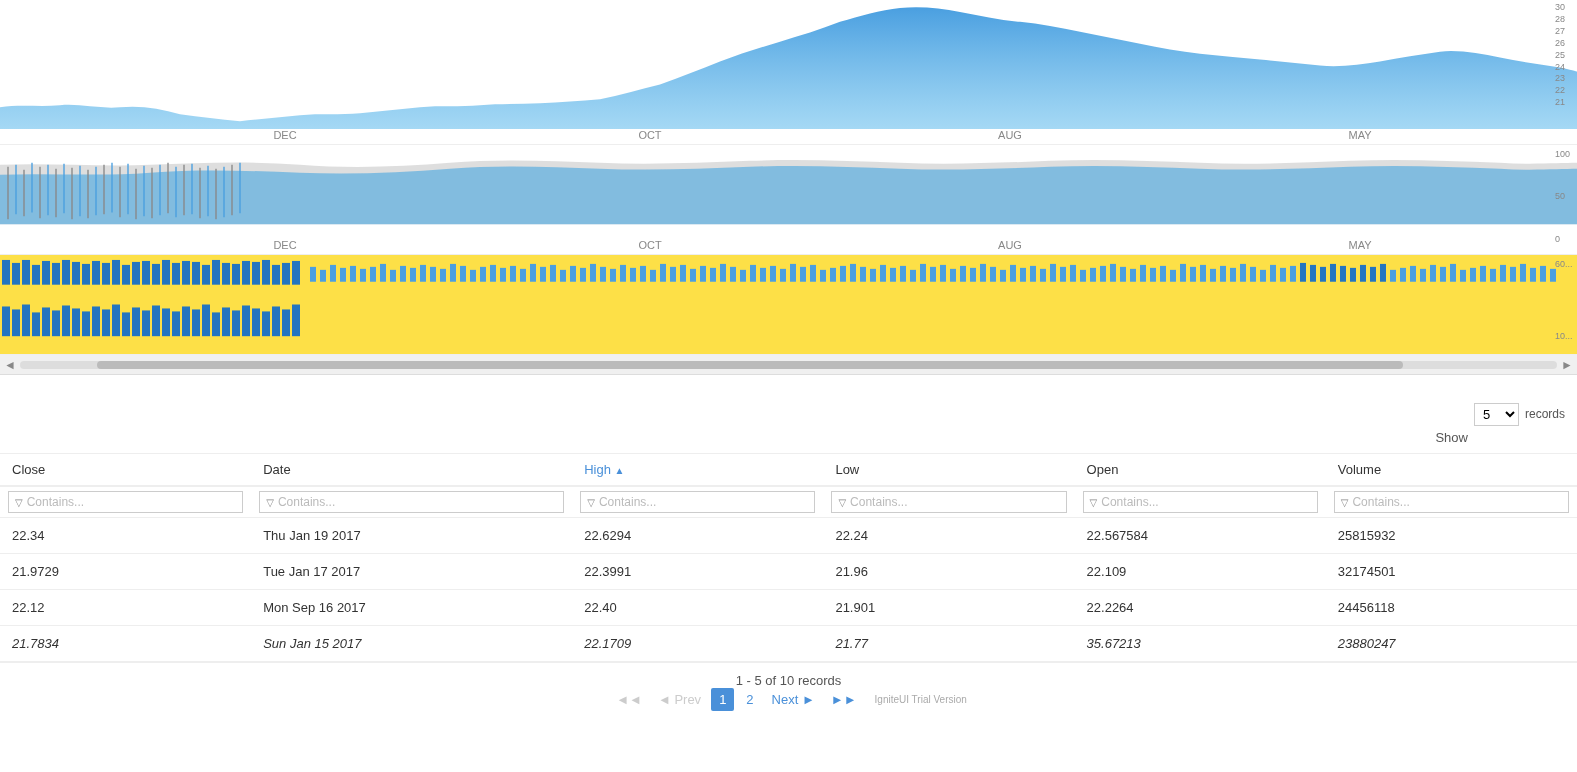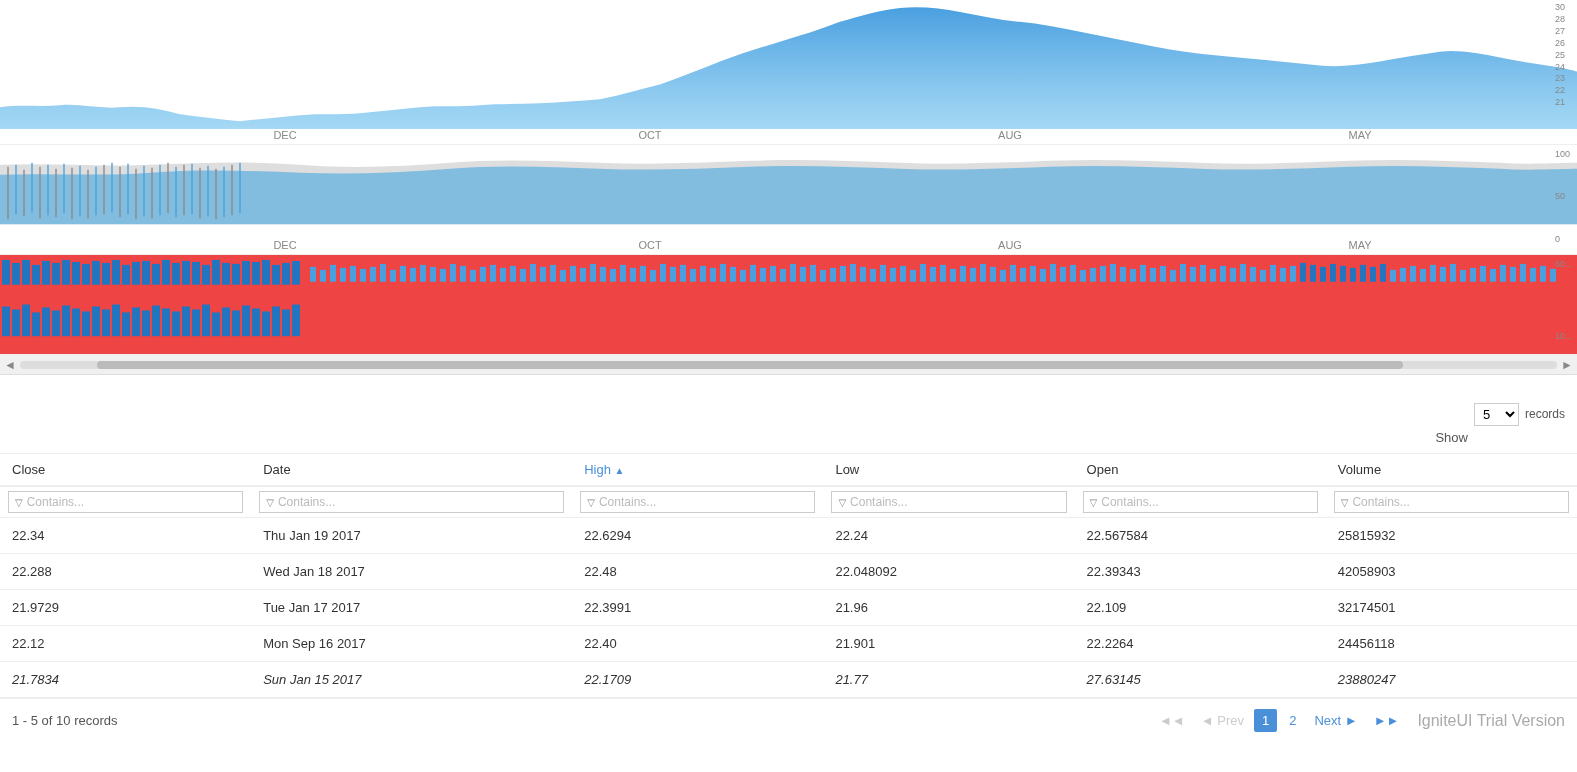--- a/index.html
+++ b/index.html
@@ -5,21 +5,21 @@
     * { box-sizing: border-box; margin: 0; padding: 0; }
     body { font-family: Arial, sans-serif; background: #fff; font-size: 13px; color: #333; overflow-x: hidden; }
 
     
     .chart1-container { position: relative; height: 145px; background: #fff; border-bottom: 1px solid #eee; }
 
     
     .chart2-container { position: relative; height: 110px; background: #fff; border-bottom: 1px solid #eee; }
 
     
-    .chart3-container { position: relative; height: 100px; background: #ef4444; border-bottom: 1px solid #eee; overflow: hidden; }
+    .chart3-container { position: relative; height: 100px; background: #fde047; border-bottom: 1px solid #eee; overflow: hidden; }
 
     
     .scrollbar-area { height: 20px; background: #f0f0f0; border-bottom: 1px solid #ddd; display: flex; align-items: center; padding: 0 4px; }
     .scrollbar-track { flex: 1; height: 8px; background: #ddd; border-radius: 4px; position: relative; }
     .scrollbar-thumb { position: absolute; left: 5%; width: 85%; height: 100%; background: #bbb; border-radius: 4px; cursor: pointer; }
 
     
     .table-controls { display: flex; justify-content: flex-end; align-items: center; padding: 8px 12px; background: #fff; border-bottom: 1px solid #eee; gap: 6px; }
     .show-label { color: #555; font-size: 13px; margin-top: 47px; }
     .records-select { border: 1px solid #ccc; padding: 2px 4px; font-size: 13px; background: #fff; }
@@ -29,28 +29,28 @@
     .data-table { width: 100%; border-collapse: collapse; }
     .data-table th { text-align: left; padding: 8px 12px; font-weight: normal; color: #333; border-bottom: 2px solid #eee; font-size: 13px; cursor: pointer; }
     .data-table th .sort-icon { color: #4a90d9; font-size: 10px; }
     .data-table .filter-row td { padding: 4px 8px; border-bottom: 1px solid #eee; }
     .filter-input { width: 100%; border: 1px solid #ccc; padding: 3px 6px; font-size: 12px; color: #999; display: flex; align-items: center; gap: 4px; }
     .filter-input .filter-icon { color: #888; font-size: 10px; }
     .data-table tbody tr { border-bottom: 1px solid #eee; }
     .data-table td { padding: 10px 12px; font-size: 13px; color: #333; }
 
     
-    .pagination { display: flex; align-items: center; justify-content: space-between; padding: 10px 12px; border-top: 1px solid #eee; background: #fff; }
+    .pagination { display: flex; align-items: center; justify-content: center; padding: 10px 12px; border-top: 1px solid #eee; background: #fff; flex-direction: column; }
     .records-info { font-size: 13px; color: #555; }
     .pagination-controls { display: flex; align-items: center; gap: 4px; }
     .pag-btn { border: none; background: none; cursor: pointer; font-size: 13px; color: #4a90d9; padding: 4px 6px; }
     .pag-btn:disabled { color: #ccc; cursor: default; }
     .pag-num { border: none; background: none; cursor: pointer; font-size: 13px; color: #4a90d9; padding: 4px 8px; }
     .pag-num.active { background: #4a90d9; color: #fff; border-radius: 2px; }
-    .watermark { font-size: 16px; color: #aaa; margin-left: 8px; }
+    .watermark { font-size: 10px; color: #aaa; margin-left: 8px; }
 
     svg.chart { width: 100%; height: 100%; }
   </style>
 </head>
 <body>
 
 <div class="chart1-container">
   <svg class="chart" viewBox="0 0 1577 145" preserveAspectRatio="none">
     <defs>
       <linearGradient id="areaGrad" x1="0" y1="0" x2="0" y2="1">
@@ -446,49 +446,41 @@
 
   <tr style="border-bottom: 1px solid rgb(238, 238, 238);">
         <td>22.34</td>
         <td>Thu Jan 19 2017</td>
         <td>22.6294</td>
         <td>22.24</td>
         <td>22.567584</td>
         <td>25815932</td>
       </tr>
       <tr style="border-bottom: 1px solid rgb(238, 238, 238);">
-        <td>22.288</td>
-        <td>Wed Jan 18 2017</td>
-        <td>22.48</td>
-        <td>22.048092</td>
-        <td>22.39343</td>
-        <td>42058903</td>
-      </tr>
-      <tr style="border-bottom: 1px solid rgb(238, 238, 238);">
         <td>21.9729</td>
         <td>Tue Jan 17 2017</td>
         <td>22.3991</td>
         <td>21.96</td>
         <td>22.109</td>
         <td>32174501</td>
       </tr>
       <tr style="border-bottom: 1px solid rgb(238, 238, 238);">
         <td>22.12</td>
         <td>Mon Sep 16 2017</td>
         <td>22.40</td>
         <td>21.901</td>
         <td>22.2264</td>
         <td>24456118</td>
       </tr>
       <tr style="border-bottom: 1px solid rgb(238, 238, 238); font-style: italic;">
         <td>21.7834</td>
         <td>Sun Jan 15 2017</td>
         <td>22.1709</td>
         <td>21.77</td>
-        <td>27.63145</td>
+        <td>35.67213</td>
         <td>23880247</td>
       </tr>
     </tbody>
 </table>
 
 <div class="pagination">
   <span class="records-info">1 - 5 of 10 records</span>
   <div class="pagination-controls">
     <button class="pag-btn" disabled="">◄◄</button>
     <button class="pag-btn" disabled="">◄ Prev</button>

